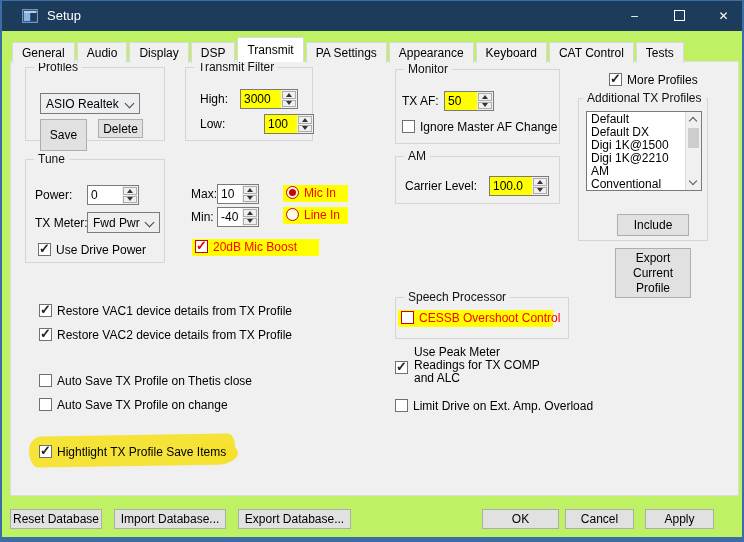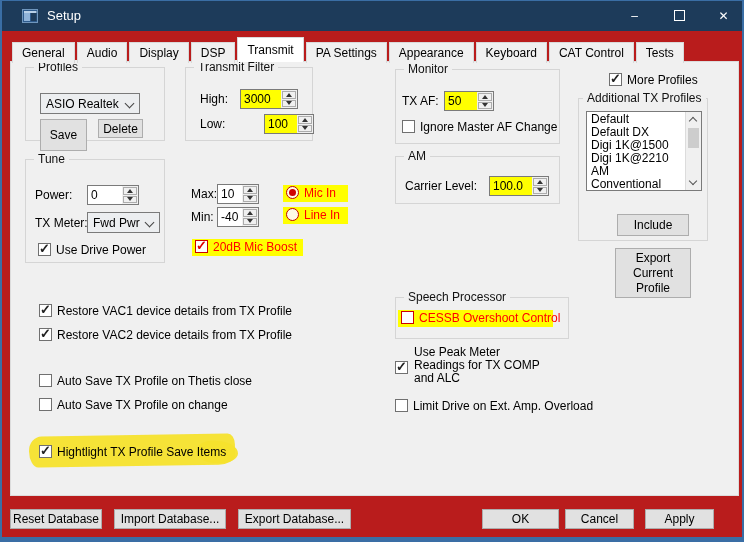--- a/index.html
+++ b/index.html
@@ -1,18 +1,18 @@
 <!DOCTYPE html>
 <html><head>
 <meta charset="utf-8">
 <style>
   html,body{margin:0;padding:0;background:#888;}
   #window{
     position:relative;width:744px;height:542px;overflow:hidden;
-    background:#b91c1c;font-family:"Liberation Sans",sans-serif;font-size:12px;color:#000;
+    background:#bef264;font-family:"Liberation Sans",sans-serif;font-size:12px;color:#000;
     box-sizing:border-box;border-left:2px solid #3a6ea5;border-right:2px solid #3a6ea5;
     border-top:1px solid #3a6ea5;border-bottom:5px solid #3a6ea5;
   }
   
   .titlebar{position:absolute;left:0;top:0;width:100%;height:30px;background:#1d3b5a;}
   .app-icon{position:absolute;left:20px;top:7px;width:17px;height:16px;}
   .title-text{position:absolute;left:45px;top:7px;color:#fff;font-size:13px;}
   .winbtn{position:absolute;top:0;width:45px;height:30px;color:#fff;text-align:center;line-height:30px;font-size:12px;}
   .winbtn .maxbox{display:inline-block;width:9px;height:9px;border:1px solid #fff;vertical-align:middle;margin-top:-2px;}
   
@@ -187,21 +187,21 @@
       </span>
   </div>
   <div class="cb hlbg" style="left:281px;top:184px;width:62px;height:16px;padding:1px 0 0 3px;">
     <span class="radio selected"></span>
     <span class="cb-label red-text">Mic In</span>
   </div>
   <div class="cb hlbg" style="left:281px;top:206px;width:62px;height:16px;padding:1px 0 0 3px;">
     <span class="radio"></span>
     <span class="cb-label red-text">Line In</span>
   </div>
-  <div class="cb hlbg" style="left:190px;top:238px;width:108px;height:16px;padding:1px 0 0 3px;">
+  <div class="cb hlbg" style="left:190px;top:238px;width:108px;height:16px;padding:1px 16px 0 3px;">
     <span class="box red checked"></span>
     <span class="cb-label red-text">20dB Mic Boost</span>
   </div>
 
   <div class="cb" style="left:607px;top:72px;">
     <span class="box checked"></span>
     <span class="cb-label">More Profiles</span>
   </div>
   <div class="group" style="left:576px;top:97px;width:130px;height:143px;">
     <span class="gtitle" style="left:4px;">Additional TX Profiles</span>

